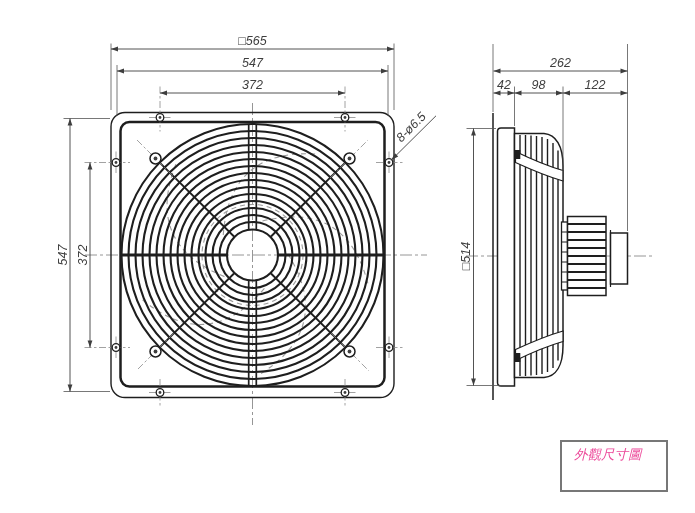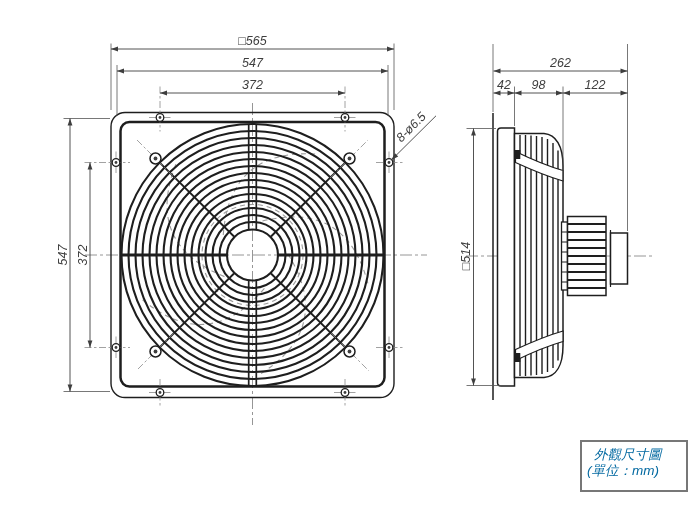--- a/index.html
+++ b/index.html
@@ -8,22 +8,22 @@
   svg{position:absolute;left:0;top:0;}
   .ln{stroke:#1e1e1e;fill:none;}
   .wf{fill:#ffffff;stroke:#1e1e1e;}
   .dimln{stroke:#3e3e3e;stroke-width:0.9;fill:none;}
   .ext{stroke:#565656;stroke-width:0.8;}
   .cl{stroke:#8a8a8a;stroke-width:0.9;stroke-dasharray:12 3 3 3;fill:none;}
   .hc{stroke:#8a8a8a;stroke-width:0.8;stroke-dasharray:7 2.5 2.5 2.5;fill:none;}
   .hid{stroke:#9a9a9a;stroke-width:1.1;stroke-dasharray:5 4;fill:none;}
   .arr{fill:#3e3e3e;stroke:none;}
   text.dim{font-size:12.5px;fill:#3e3e3e;font-family:"Liberation Sans","DejaVu Sans",sans-serif;}
-  .note-box{position:absolute;left:580px;top:440px;width:97px;height:43px;
-            border:2px solid #777777;background:#fff;color:#0369a1;
+  .note-box{position:absolute;left:560px;top:440px;width:97px;height:43px;
+            border:2px solid #777777;background:#fff;color:#ec4899;
             font-size:13.5px;line-height:16px;padding:5px 2px 0 5px;white-space:nowrap;}
   .note-box .t1{display:block;padding-left:7px;}
   .note-box .t2{display:block;}
 </style>
 </head>
 <body>
 
 <div class="canvas">
 <svg width="695" height="513" viewBox="0 0 695 513">
 
@@ -249,15 +249,14 @@
       <line class="dimln" x1="473.5" y1="128.5" x2="473.5" y2="385.5"></line>
       <polygon class="arr" points="473.5,128.5 471.1,135.5 475.9,135.5"></polygon>
           <polygon class="arr" points="473.5,385.5 471.1,378.5 475.9,378.5"></polygon>
       <text class="dim" text-anchor="middle" transform="translate(470,256) rotate(-90)">□514</text>
     </g>
   </g>
 </svg>
 
 <div class="note-box">
   <span class="t1">外觀尺寸圖</span>
-  <span class="t2">(單位：mm)</span>
 </div>
 </div>
 
 </body></html>

